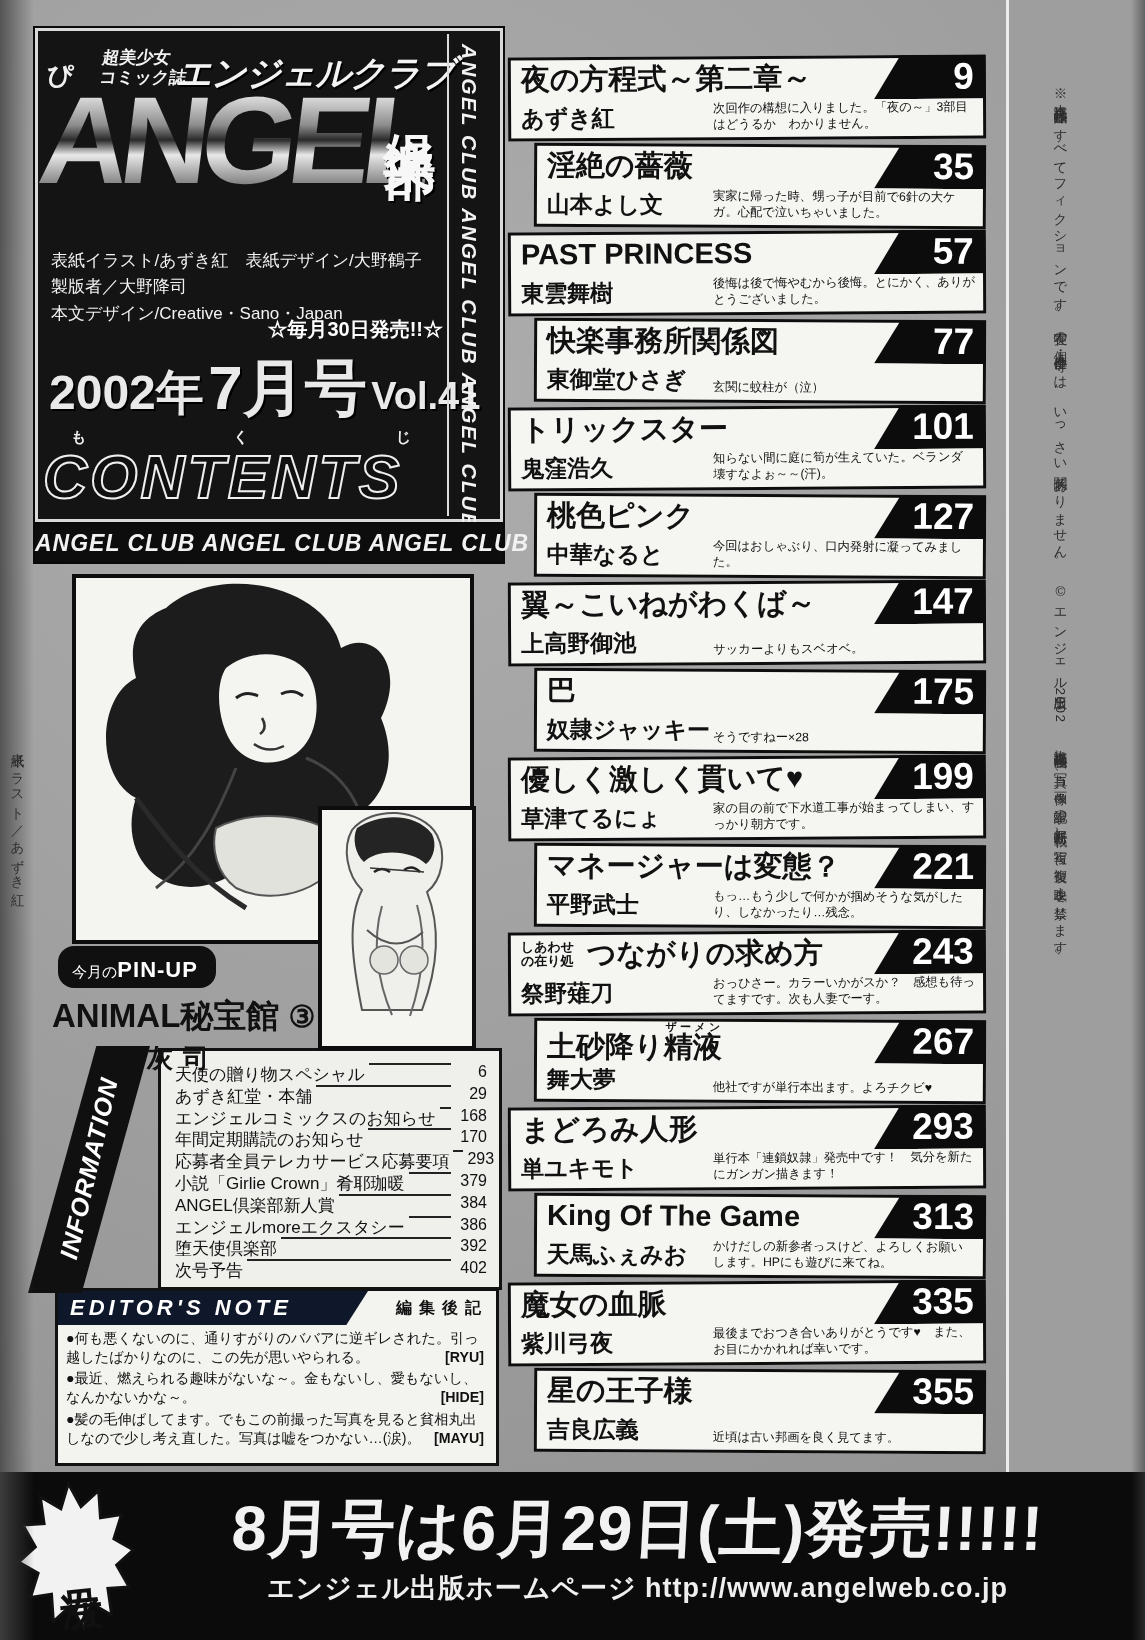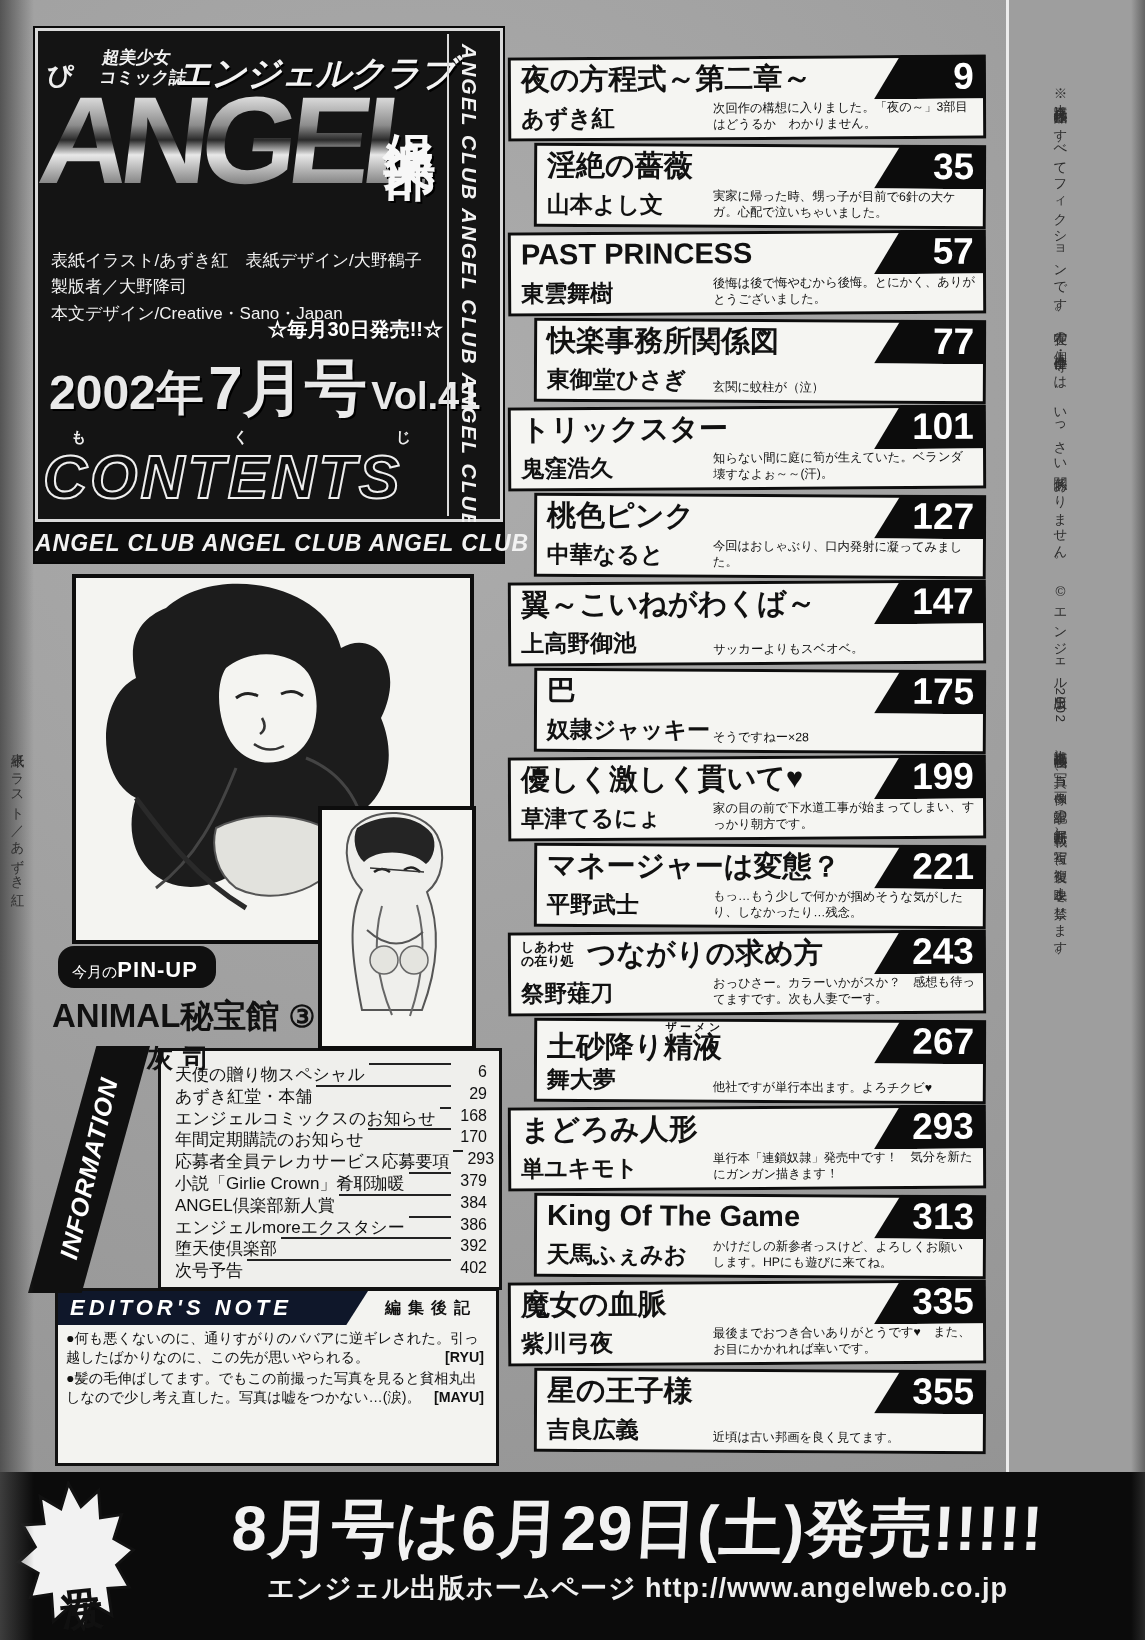--- a/index.html
+++ b/index.html
@@ -77,21 +77,21 @@
   .info-row .line{flex:1;border-bottom:2px solid #222;margin:0 4px 5px 4px;min-width:10px;}
   .info-row .pg{width:32px;text-align:right;font-size:16px;}
 
   
   .ed-box{position:absolute;left:55px;top:1288px;width:444px;height:178px;background:#f3f3f0;
             border:3px solid #111;box-sizing:border-box;}
   .ed-head{display:flex;height:34px;}
   .ed-black{width:298px;background:#0f172a;clip-path:polygon(0 0,100% 0,93% 100%,0 100%);
             color:#fff;font-style:italic;font-weight:900;font-size:22px;letter-spacing:4px;
             line-height:33px;padding-left:12px;}
-  .ed-jp{flex:1;text-align:right;padding-right:19px;font-weight:bold;font-size:16px;letter-spacing:7px;line-height:34px;}
+  .ed-jp{flex:1;text-align:right;padding-right:8px;font-weight:bold;font-size:16px;letter-spacing:7px;line-height:34px;}
   .ed-notes{padding:4px 8px 0 8px;}
   .ed-note{position:relative;font-size:14.2px;line-height:1.32;margin-bottom:3px;padding-right:4px;}
   .ed-note .sig{position:absolute;right:4px;bottom:0;font-weight:bold;text-align:center;}
 
   
   .entries{position:absolute;left:508px;top:56px;width:484px;}
   .entry{position:relative;height:84px;margin-bottom:3.5px;background:#f5f5f2;border:3px solid #0d0d0d;
          box-sizing:border-box;width:478px;}
   .entry:nth-child(odd){transform:rotate(-0.35deg);}
   .entry:nth-child(even){margin-left:26px;width:452px;transform:rotate(0.3deg);}
@@ -260,20 +260,21 @@
       </div>
   </div>
 
   <div class="ed-box">
     <div class="ed-head">
       <div class="ed-black">EDITOR'S NOTE</div>
       <div class="ed-jp">編集後記</div>
     </div>
     <div class="ed-notes">
       <div class="ed-note"><span>●何も悪くないのに、通りすがりのババアに逆ギレされた。引っ越したばかりなのに、この先が思いやられる。</span><span class="sig">[RYU]</span></div>
+      <div class="ed-note"><span>●最近、燃えられる趣味がないな～。金もないし、愛もないし、なんかないかな～。</span><span class="sig">[HIDE]</span></div>
       <div class="ed-note"><span>●髪の毛伸ばしてます。でもこの前撮った写真を見ると貧相丸出しなので少し考え直した。写真は嘘をつかない…(涙)。</span><span class="sig">[MAYU]</span></div>
     </div>
   </div>
 
   <div class="entries">
 
     <div class="entry">
       <div class="etab">9</div>
       <div class="etitle">夜の方程式～第二章～</div>
       <div class="ebottom">

